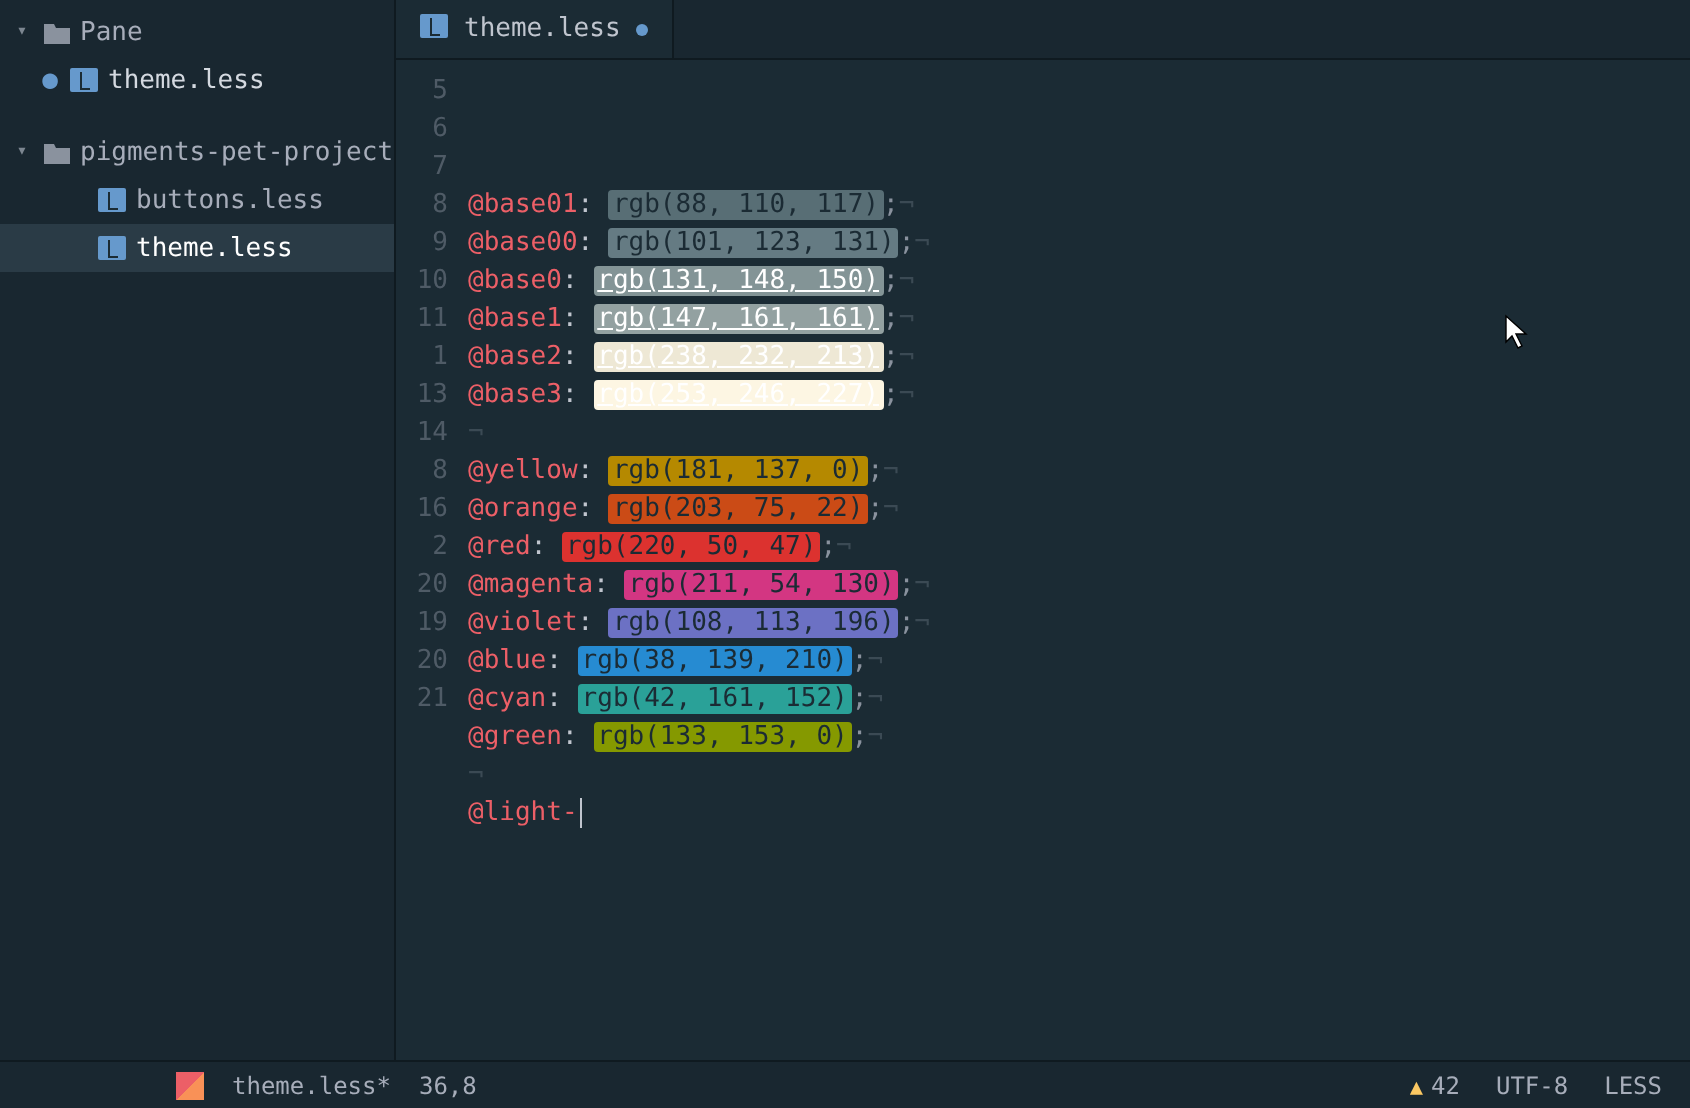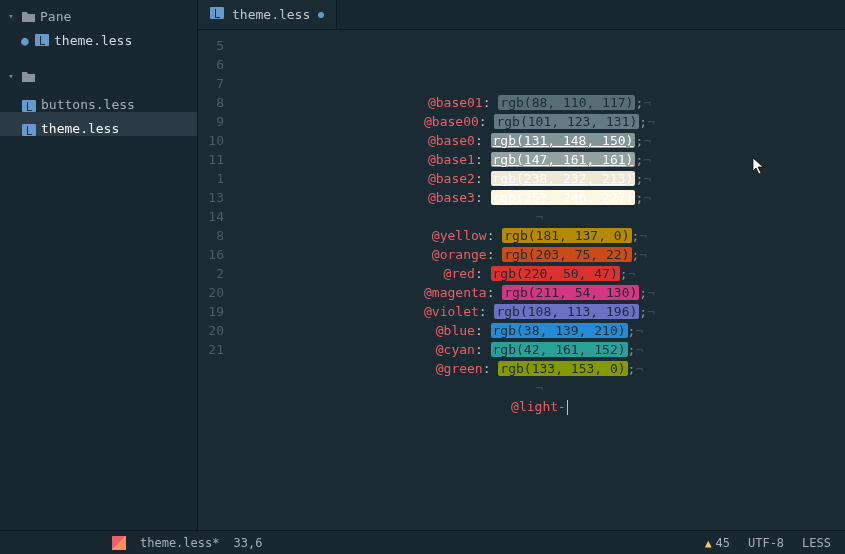--- a/index.html
+++ b/index.html
@@ -31,21 +31,21 @@
   }
   .tree-row.project { font-weight: 500; }
   .tree-row .arrow { width: 10px; font-size: 9px; color: #7d8791; display:inline-flex; justify-content:center;}
   .tree-row .icon { width: 16px; display:inline-flex; justify-content:center; align-items:center; }
   .tree-row .bullet { width:10px; display:inline-flex; justify-content:center; color:#5b6470; }
   .tree-row.selected {
     background: #2a3b46;
   }
   .tree-row.selected .label { color: #fff; }
   .tree-row.indent-1 { padding-left: 20px; }
-  .tree-row.indent-2 { padding-left: 21px; align-items: flex-end; }
+  .tree-row.indent-2 { padding-left: 48px; }
   .tree-row.modified .bullet { color: #6699cc; }
   .tree-row.modified .label { color: #d4d9e0; }
   .folder-icon { color:#8a929e; }
   .less-icon {
     width:14px; height:12px; display:inline-block;
     background:#6699cc; border-radius:1px;
     position:relative;
   }
   .less-icon::before {
     content:""; position:absolute; left:5px; top:2px; width:4px; height:8px;
@@ -79,21 +79,20 @@
     padding-top: 6px;
     user-select:none;
   }
   .code {
     flex:1;
     padding-top:6px;
     line-height:19px;
     font-size:13px;
     white-space:pre;
     position:relative;
-    text-align:center;
   }
   .line { height:19px; }
   .at { color:#ec5f67; }
   .colon { color:#c0c5ce; }
   .semi { color:#8a929e; }
   .invis { color:#3b4a54; }
   .swatch {
     padding: 0 2px;
     border-radius:2px;
   }
@@ -111,21 +110,21 @@
   
   .status-bar {
     height: 24px;
     background: #192730;
     border-top:1px solid #0f1a20;
     display:flex; align-items:center;
     font-size:12px;
     color:#a7adba;
   }
   .warn-icon { color:#fac863; margin-right:4px; font-size:11px;}
-  .status-left { display:flex; align-items:center; gap:14px; padding-left:112px;}
+  .status-left { display:flex; align-items:center; gap:14px; padding-left:88px;}
   .status-right { margin-left:auto; display:flex; align-items:center; gap:18px; padding-right:14px;}
   .brand-swatch {
     width:14px;height:14px;
     background:linear-gradient(135deg,#ec5f67 50%,#f99157 50%);
     display:inline-block;
   }
 </style>
 </head>
 <body>
 
@@ -149,20 +148,21 @@
       <span class="label">theme.less</span>
     </div>
     <div style="height:12px"></div>
     <div class="tree-row project">
       <span class="arrow">▾</span>
       <span class="icon folder-icon">
         <svg width="13" height="11" viewBox="0 0 13 11">
             <path fill="currentColor" d="M0 1h5l1 2h7v8H0z"></path>
           </svg>
       </span>
+      <span class="label">pigments-pet-project</span>
     </div>
     <div class="tree-row indent-2">
       <span class="icon">
           <span class="less-icon"></span>
         </span>
       <span class="label">buttons.less</span>
     </div>
     <div class="tree-row indent-2 selected">
       <span class="icon">
           <span class="less-icon"></span>
@@ -207,20 +207,20 @@
         </span>
       <div class="line"><span class="at">@base01</span><span class="colon">: </span><span class="swatch light" style="background:#586e75">rgb(88, 110, 117)</span><span class="semi">;</span><span class="invis">¬</span></div><div class="line"><span class="at">@base00</span><span class="colon">: </span><span class="swatch light" style="background:#657b83">rgb(101, 123, 131)</span><span class="semi">;</span><span class="invis">¬</span></div><div class="line"><span class="at">@base0</span><span class="colon">: </span><span class="swatch dark" style="background:#839496">rgb(131, 148, 150)</span><span class="semi">;</span><span class="invis">¬</span></div><div class="line"><span class="at">@base1</span><span class="colon">: </span><span class="swatch dark" style="background:#93a1a1">rgb(147, 161, 161)</span><span class="semi">;</span><span class="invis">¬</span></div><div class="line"><span class="at">@base2</span><span class="colon">: </span><span class="swatch dark" style="background:#eee8d5">rgb(238, 232, 213)</span><span class="semi">;</span><span class="invis">¬</span></div><div class="line"><span class="at">@base3</span><span class="colon">: </span><span class="swatch dark" style="background:#fdf6e3">rgb(253, 246, 227)</span><span class="semi">;</span><span class="invis">¬</span></div><div class="line"><span class="invis">¬</span></div><div class="line"><span class="at">@yellow</span><span class="colon">: </span><span class="swatch light" style="background:#b58900">rgb(181, 137, 0)</span><span class="semi">;</span><span class="invis">¬</span></div><div class="line"><span class="at">@orange</span><span class="colon">: </span><span class="swatch light" style="background:#cb4b16">rgb(203, 75, 22)</span><span class="semi">;</span><span class="invis">¬</span></div><div class="line"><span class="at">@red</span><span class="colon">: </span><span class="swatch light" style="background:#dc322f">rgb(220, 50, 47)</span><span class="semi">;</span><span class="invis">¬</span></div><div class="line"><span class="at">@magenta</span><span class="colon">: </span><span class="swatch light" style="background:#d33682">rgb(211, 54, 130)</span><span class="semi">;</span><span class="invis">¬</span></div><div class="line"><span class="at">@violet</span><span class="colon">: </span><span class="swatch light" style="background:#6c71c4">rgb(108, 113, 196)</span><span class="semi">;</span><span class="invis">¬</span></div><div class="line"><span class="at">@blue</span><span class="colon">: </span><span class="swatch light" style="background:#268bd2">rgb(38, 139, 210)</span><span class="semi">;</span><span class="invis">¬</span></div><div class="line"><span class="at">@cyan</span><span class="colon">: </span><span class="swatch light" style="background:#2aa198">rgb(42, 161, 152)</span><span class="semi">;</span><span class="invis">¬</span></div><div class="line"><span class="at">@green</span><span class="colon">: </span><span class="swatch light" style="background:#859900">rgb(133, 153, 0)</span><span class="semi">;</span><span class="invis">¬</span></div><div class="line"><span class="invis">¬</span></div><div class="line cursor-line"><span class="at">@light-</span><span class="caret"></span></div></div>
     </div>
   </div>
 </div>
 
 <div class="status-bar">
   <div class="status-left">
     <span class="brand-swatch"></span>
     <span>theme.less*</span>
-    <span>33,6</span>
+    <span>36,8</span>
   </div>
   <div class="status-right">
-    <span><span class="warn-icon">▲</span><span>45</span></span>
+    <span><span class="warn-icon">▲</span><span>42</span></span>
     <span>UTF-8</span>
     <span>LESS</span>
   </div>
 </div>
 
 </body></html>

